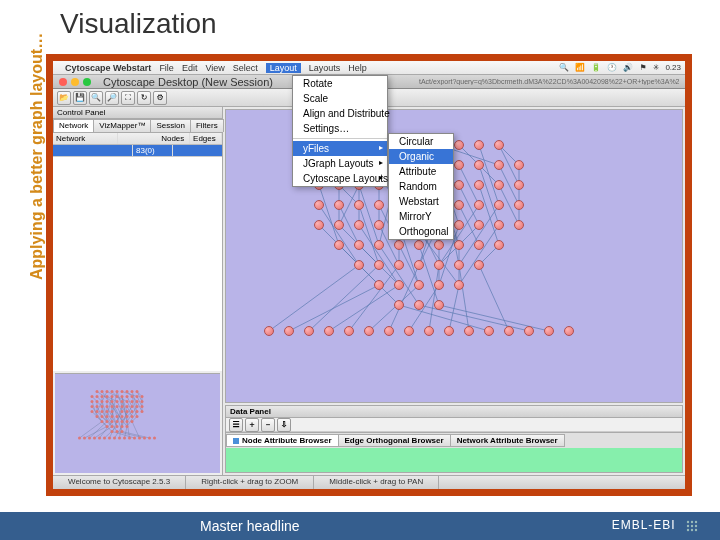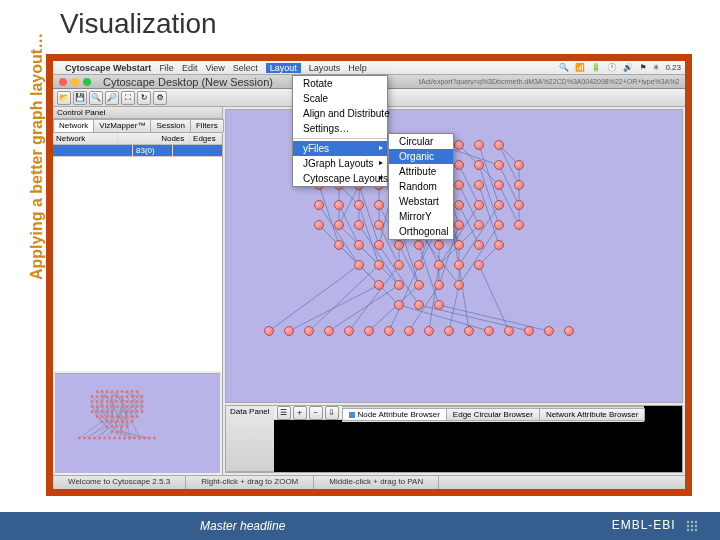--- a/index.html
+++ b/index.html
@@ -4,21 +4,21 @@
 <style>
   * { box-sizing: border-box; margin: 0; padding: 0; }
   body { width: 720px; height: 540px; font-family: Arial, sans-serif; background: #fff; position: relative; overflow: hidden; }
   .slide { width: 100%; height: 100%; position: relative; }
   .header { display: flex; justify-content: space-between; align-items: flex-start; padding: 8px 30px 0 60px; }
   .title { font-size: 28px; color: #333; font-weight: normal; }
   .logo-intact { font-size: 22px; font-style: italic; color: #3a5a8a; font-weight: bold; }
   .logo-intact .big { font-size: 30px; }
   .sidebar-text { position: absolute; left: 28px; top: 280px; transform: rotate(-90deg); transform-origin: left top; font-size: 16px; font-weight: bold; color: #d48a1a; white-space: nowrap; }
   .footer { position: absolute; bottom: 0; left: 0; right: 0; height: 28px; background: #355e8e; display: flex; align-items: center; justify-content: space-between; padding: 0 20px 0 200px; }
-  .footer-text { color: #fff; font-size: 12px; font-style: italic; }
+  .footer-text { color: #fff; font-size: 14px; }
   .footer-logo { color: #fff; font-size: 12px; letter-spacing: 1px; }
   .footer-logo svg { vertical-align: middle; margin-left: 4px; }
 
   .app { position: absolute; left: 46px; top: 54px; width: 646px; height: 442px; background: #e8e8e8; border: 7px solid #c2410c; font-size: 9px; }
   .mac-menubar { height: 14px; background: linear-gradient(#f8f8f8,#e8e8e8); display: flex; align-items: center; padding: 0 4px; gap: 8px; border-bottom: 1px solid #aaa; }
   .mac-menubar span { color: #333; }
   .mac-right { margin-left: auto; display: flex; gap: 6px; font-size: 8px; color: #444; }
   .titlebar { height: 14px; background: linear-gradient(#d8d8d8,#c0c0c0); display: flex; align-items: center; padding: 0 6px; gap: 4px; border-bottom: 1px solid #888; }
   .tb-dot { width: 8px; height: 8px; border-radius: 50%; }
   .tb-red { background: #ff5f57; } .tb-yel { background: #febc2e; } .tb-grn { background: #28c840; }
@@ -36,21 +36,21 @@
   .nt-head { display: flex; background: linear-gradient(#f0f0f0,#e0e0e0); border-bottom: 1px solid #bbb; font-size: 8px; }
   .nt-head > div, .nt-row > div { padding: 1px 3px; border-right: 1px solid #ddd; }
   .nt-c1 { width: 84px; } .nt-c2 { width: 40px; margin-left: 40px; } .nt-c3 { width: 40px; }
   .nt-row { display: flex; font-size: 8px; background: #3874d6; color: #fff; }
   .nt-row .dot { display: inline-block; width: 6px; height: 6px; background: #2ecc40; border-radius: 50%; margin-right: 2px; vertical-align: middle; }
   .blank-area { flex: 1; background: #fff; border-top: 1px solid #ccc; }
   .overview { height: 100px; border-top: 1px solid #aaa; background: #b9b4e8; position: relative; margin: 2px; }
 
   .right-panel { flex: 1; display: flex; flex-direction: column; }
   .canvas { flex: 1; background: #b9b4e8; margin: 2px; position: relative; border: 1px solid #aaa; overflow: hidden; }
-  .data-panel { height: 68px; margin: 0 2px 2px 2px; border: 1px solid #aaa; background: #000000; display: flex; flex-direction: row; }
+  .data-panel { height: 68px; margin: 0 2px 2px 2px; border: 1px solid #aaa; background: #86efac; display: flex; flex-direction: column; font-weight: bold; }
   .dp-title { font-size: 8px; padding: 1px 4px; background: linear-gradient(#e8e8e8,#d0d0d0); border-bottom: 1px solid #aaa; }
   .dp-tools { height: 14px; background: #f0f0f0; border-bottom: 1px solid #ccc; display: flex; align-items: center; gap: 2px; padding: 0 3px; }
   .dp-body { flex: 1; background: #fff; }
   .dp-header { display: flex; font-size: 8px; background: linear-gradient(#f0f0f0,#e0e0e0); border-bottom: 1px solid #ccc; }
   .dp-header > div { padding: 1px 4px; border-right: 1px solid #ccc; }
   .dp-bottom-tabs { height: 16px; display: flex; background: #e0e0e0; border-top: 1px solid #aaa; align-items: center; }
   .dp-btab { font-size: 8px; padding: 1px 6px; border: 1px solid #aaa; background: linear-gradient(#f4f4f4,#ddd); margin-right: -1px; }
   .dp-btab.active { background: #fff; }
   .dp-btab .sq { display: inline-block; width: 6px; height: 6px; background: #4a90d9; margin-right: 3px; vertical-align: middle; }
 
@@ -361,21 +361,21 @@
         <div class="data-panel">
           <div class="dp-title">Data Panel</div>
           <div class="dp-tools">
             <div class="tbtn">☰</div>
             <div class="tbtn">＋</div>
             <div class="tbtn">－</div>
             <div class="tbtn">⇩</div>
           </div>
           <div class="dp-bottom-tabs">
             <div class="dp-btab active"><span class="sq"></span><span>Node Attribute Browser</span></div>
-            <div class="dp-btab">Edge Circular Browser</div>
+            <div class="dp-btab">Edge Orthogonal Browser</div>
             <div class="dp-btab">Network Attribute Browser</div>
           </div>
         </div>
       </div>
     </div>
 
     <div class="statusbar">
       <div>Welcome to Cytoscape 2.5.3</div>
       <div>Right-click + drag to ZOOM</div>
       <div>Middle-click + drag to PAN</div>

